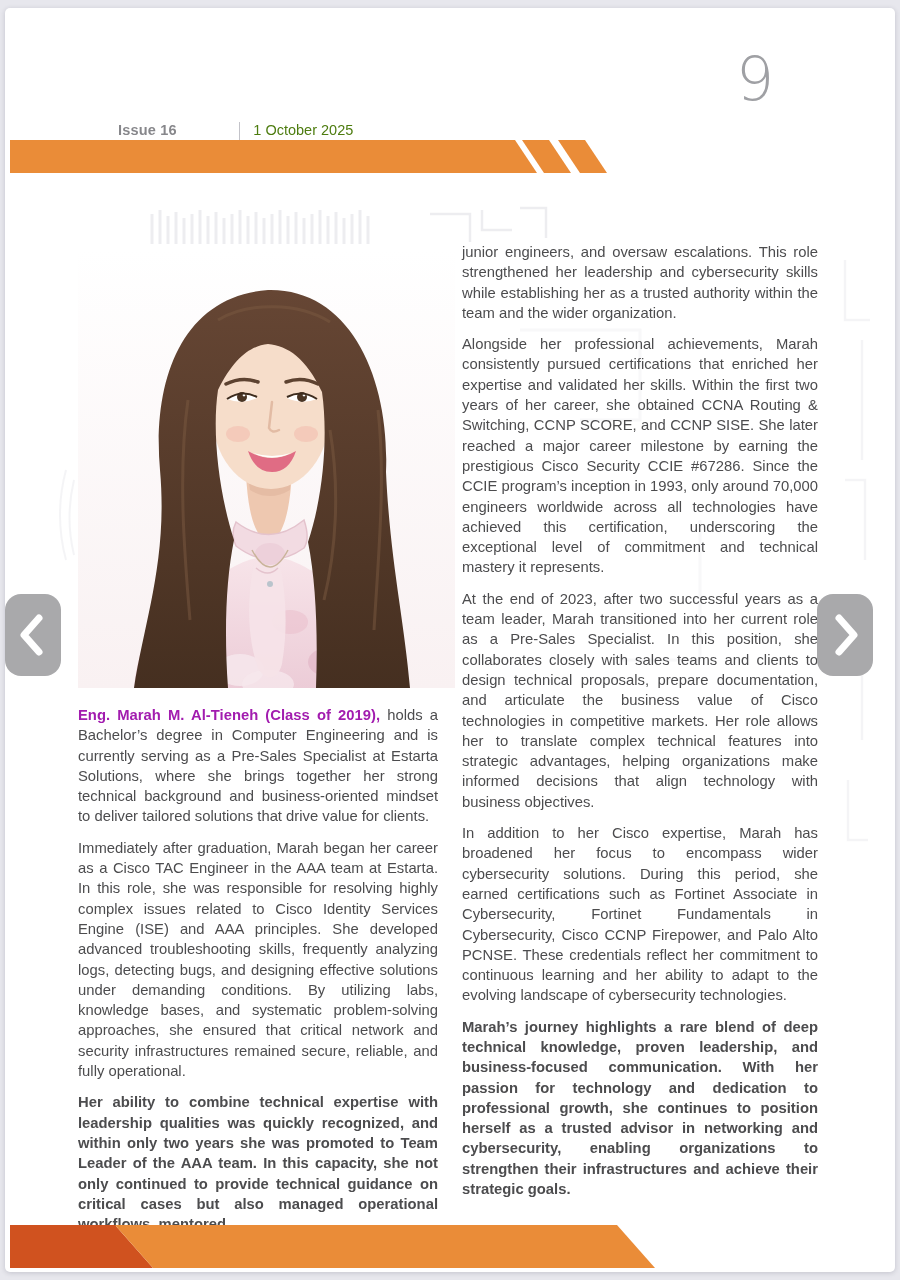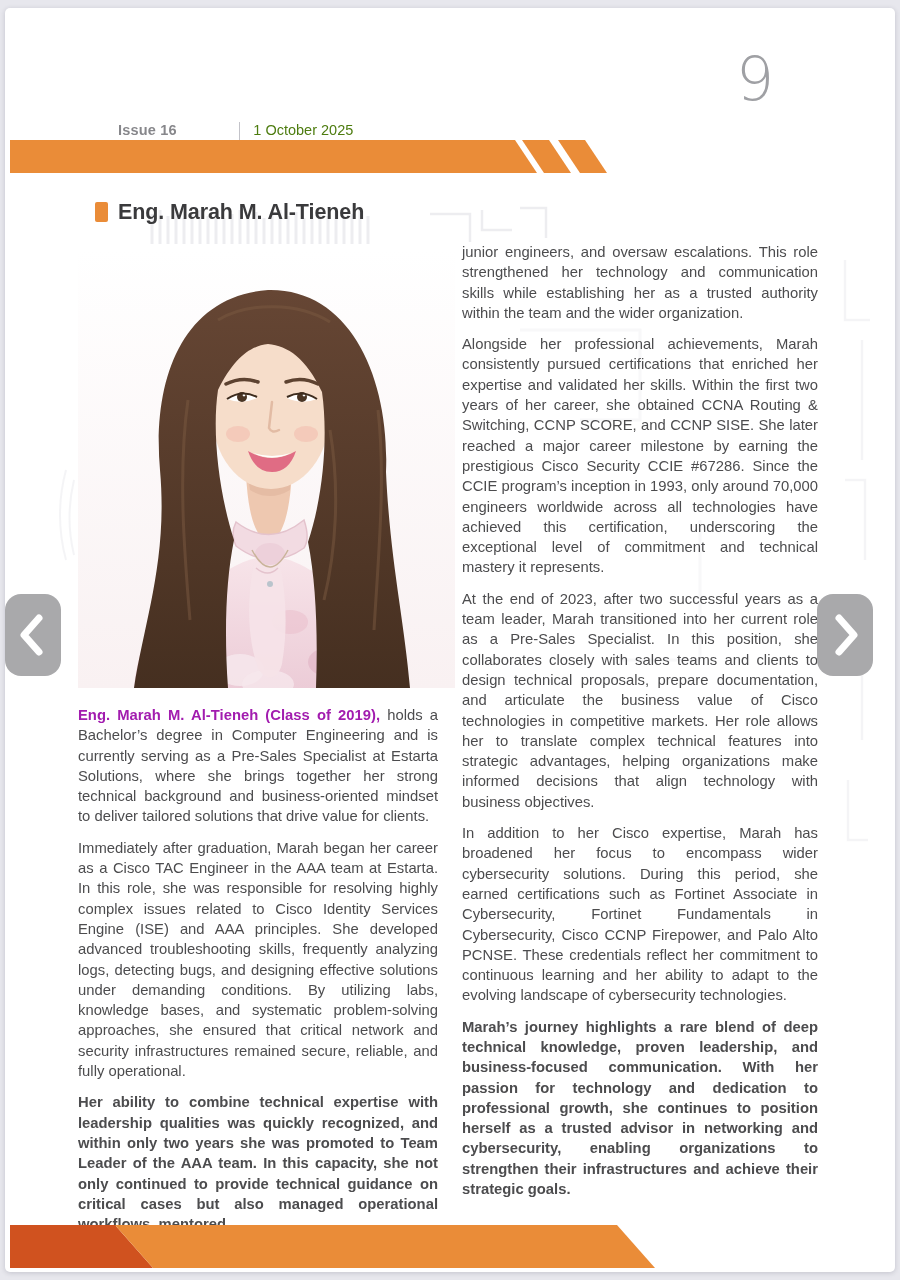--- a/index.html
+++ b/index.html
@@ -90,24 +90,20 @@
     <span class="issue-date">1 October 2025</span>
   </div>
   <div class="page-number">9</div>
 
   <svg class="banner-svg" width="620" height="33" viewBox="0 0 620 33">
     <polygon fill="#EA8C38" points="10,0 515,0 537,33 10,33"></polygon>
     <polygon fill="#EA8C38" points="522,0 549,0 571,33 544,33"></polygon>
     <polygon fill="#EA8C38" points="558,0 585,0 607,33 580,33"></polygon>
   </svg>
 
-  <div class="title-row">
-    <div class="title-bullet"></div>
-    <h1 class="article-title">Eng. Marah M. Al-Tieneh</h1>
-  </div>
 
   <div class="portrait">
     <svg width="377" height="438" viewBox="0 0 377 438">
       <defs>
         <linearGradient id="pbg" x1="0" y1="0" x2="0" y2="1">
           <stop offset="0" stop-color="#ffffff"></stop>
             <stop offset="1" stop-color="#f9f1f2"></stop>
         </linearGradient>
         <linearGradient id="hairg" x1="0" y1="0" x2="0" y2="1">
           <stop offset="0" stop-color="#664634"></stop>
@@ -174,21 +170,21 @@
     </svg>
   </div>
 
   <div class="col left">
     <p class="body-p"><b>Eng. Marah M. Al-Tieneh (Class of 2019),</b><span> holds a Bachelor’s degree in Computer Engineering and is currently serving as a Pre-Sales Specialist at Estarta Solutions, where she brings together her strong technical background and business-oriented mindset to deliver tailored solutions that drive value for clients.</span></p>
     <p class="body-p">Immediately after graduation, Marah began her career as a Cisco TAC Engineer in the AAA team at Estarta. In this role, she was responsible for resolving highly complex issues related to Cisco Identity Services Engine (ISE) and AAA principles. She developed advanced troubleshooting skills, frequently analyzing logs, detecting bugs, and designing effective solutions under demanding conditions. By utilizing labs, knowledge bases, and systematic problem-solving approaches, she ensured that critical network and security infrastructures remained secure, reliable, and fully operational.</p>
     <p class="body-p">Her ability to combine technical expertise with leadership qualities was quickly recognized, and within only two years she was promoted to Team Leader of the AAA team. In this capacity, she not only continued to provide technical guidance on critical cases but also managed operational workflows, mentored</p>
   </div>
 
   <div class="col right">
-    <p class="body-p">junior engineers, and oversaw escalations. This role strengthened her technology and communication skills while establishing her as a trusted authority within the team and the wider organization.</p>
+    <p class="body-p">junior engineers, and oversaw escalations. This role strengthened her leadership and cybersecurity skills while establishing her as a trusted authority within the team and the wider organization.</p>
     <p class="body-p">Alongside her professional achievements, Marah consistently pursued certifications that enriched her expertise and validated her skills. Within the first two years of her career, she obtained CCNA Routing &amp; Switching, CCNP SCORE, and CCNP SISE. She later reached a major career milestone by earning the prestigious Cisco Security CCIE #67286. Since the CCIE program’s inception in 1993, only around 70,000 engineers worldwide across all technologies have achieved this certification, underscoring the exceptional level of commitment and technical mastery it represents.</p>
     <p class="body-p">At the end of 2023, after two successful years as a team leader, Marah transitioned into her current role as a Pre-Sales Specialist. In this position, she collaborates closely with sales teams and clients to design technical proposals, prepare documentation, and articulate the business value of Cisco technologies in competitive markets. Her role allows her to translate complex technical features into strategic advantages, helping organizations make informed decisions that align technology with business objectives.</p>
     <p class="body-p">In addition to her Cisco expertise, Marah has broadened her focus to encompass wider cybersecurity solutions. During this period, she earned certifications such as Fortinet Associate in Cybersecurity, Fortinet Fundamentals in Cybersecurity, Cisco CCNP Firepower, and Palo Alto PCNSE. These credentials reflect her commitment to continuous learning and her ability to adapt to the evolving landscape of cybersecurity technologies.</p>
     <p class="body-p">Marah’s journey highlights a rare blend of deep technical knowledge, proven leadership, and business-focused communication. With her passion for technology and dedication to professional growth, she continues to position herself as a trusted advisor in networking and cybersecurity, enabling organizations to strengthen their infrastructures and achieve their strategic goals.</p>
   </div>
 
   <svg class="footer-svg" width="700" height="43" viewBox="0 0 700 43">
     <polygon fill="#D0521F" points="10,0 115,0 153,43 10,43"></polygon>
     <polygon fill="#EA8C38" points="115,0 617,0 655,43 153,43"></polygon>
   </svg>

